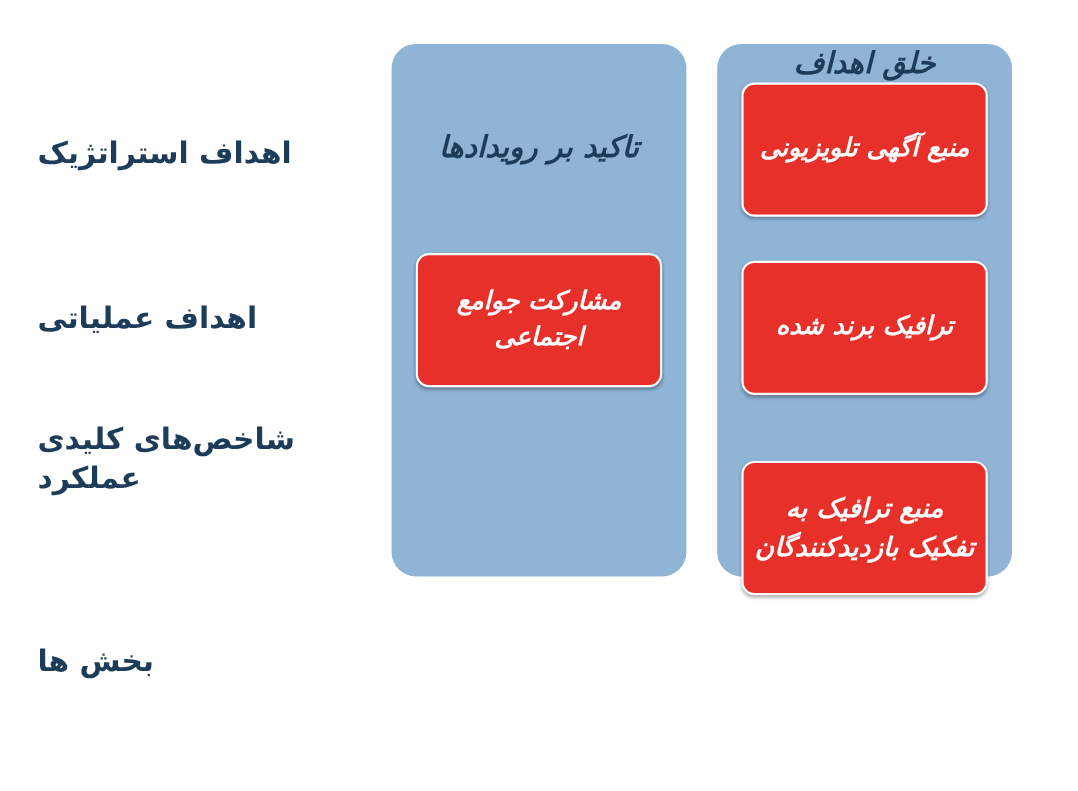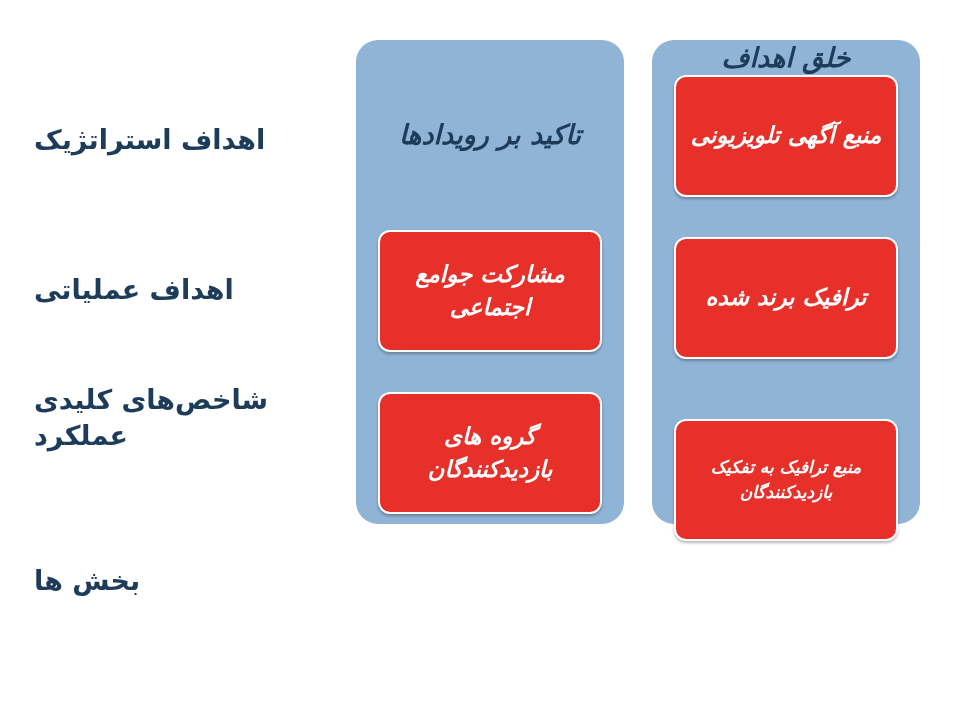--- a/index.html
+++ b/index.html
@@ -65,21 +65,21 @@
     font-weight: bold;
     line-height: 1.45;
     display: flex;
     align-items: center;
     justify-content: center;
     text-align: center;
     padding: 0 10px;
     box-sizing: border-box;
   }
   .card.small {
-    font-size: 17px;
+    font-size: 24px;
     margin-top: 20px;
   }
   .legend {
     position: absolute;
     top: 40px;
     left: 34px;
     width: 272px;
     height: 622px;
   }
   .legend-item {
@@ -88,21 +88,21 @@
     left: 0;
     color: #1d3c5a;
     font-size: 27px;
     font-weight: bold;
     text-align: left;
     line-height: 1.35;
   }
   .legend-item.l0 { top: 82px; }
   .legend-item.l1 { top: 232px; }
   .legend-item.l2 { top: 342px; }
-  .legend-item.l3 { top: 523px; }
+  .legend-item.l3 { top: 544px; }
 </style>
 </head>
 <body>
 
 <div id="diagram">
 
   <div class="columns-area">
 
     <div class="column">
       <div class="column-title">خلق اهداف</div>
@@ -110,21 +110,20 @@
         <div class="card">منبع آگهی تلویزیونی</div>
         <div class="card">ترافیک برند شده</div>
         <div class="card small">منبع ترافیک به تفکیک بازدیدکنندگان</div>
       </div>
     </div>
 
     <div class="column">
       <div class="column-title">تاکید بر رویدادها</div>
       <div class="cards">
         <div class="card">مشارکت جوامع اجتماعی</div>
-        <div class="card">گروه های بازدیدکنندگان</div>
       </div>
     </div>
 
   </div>
 
   <div class="legend">
     <div class="legend-item l0">اهداف استراتژیک</div>
     <div class="legend-item l1">اهداف  عملیاتی</div>
     <div class="legend-item l2">شاخص‌های کلیدی عملکرد</div>
     <div class="legend-item l3">بخش ها</div>

